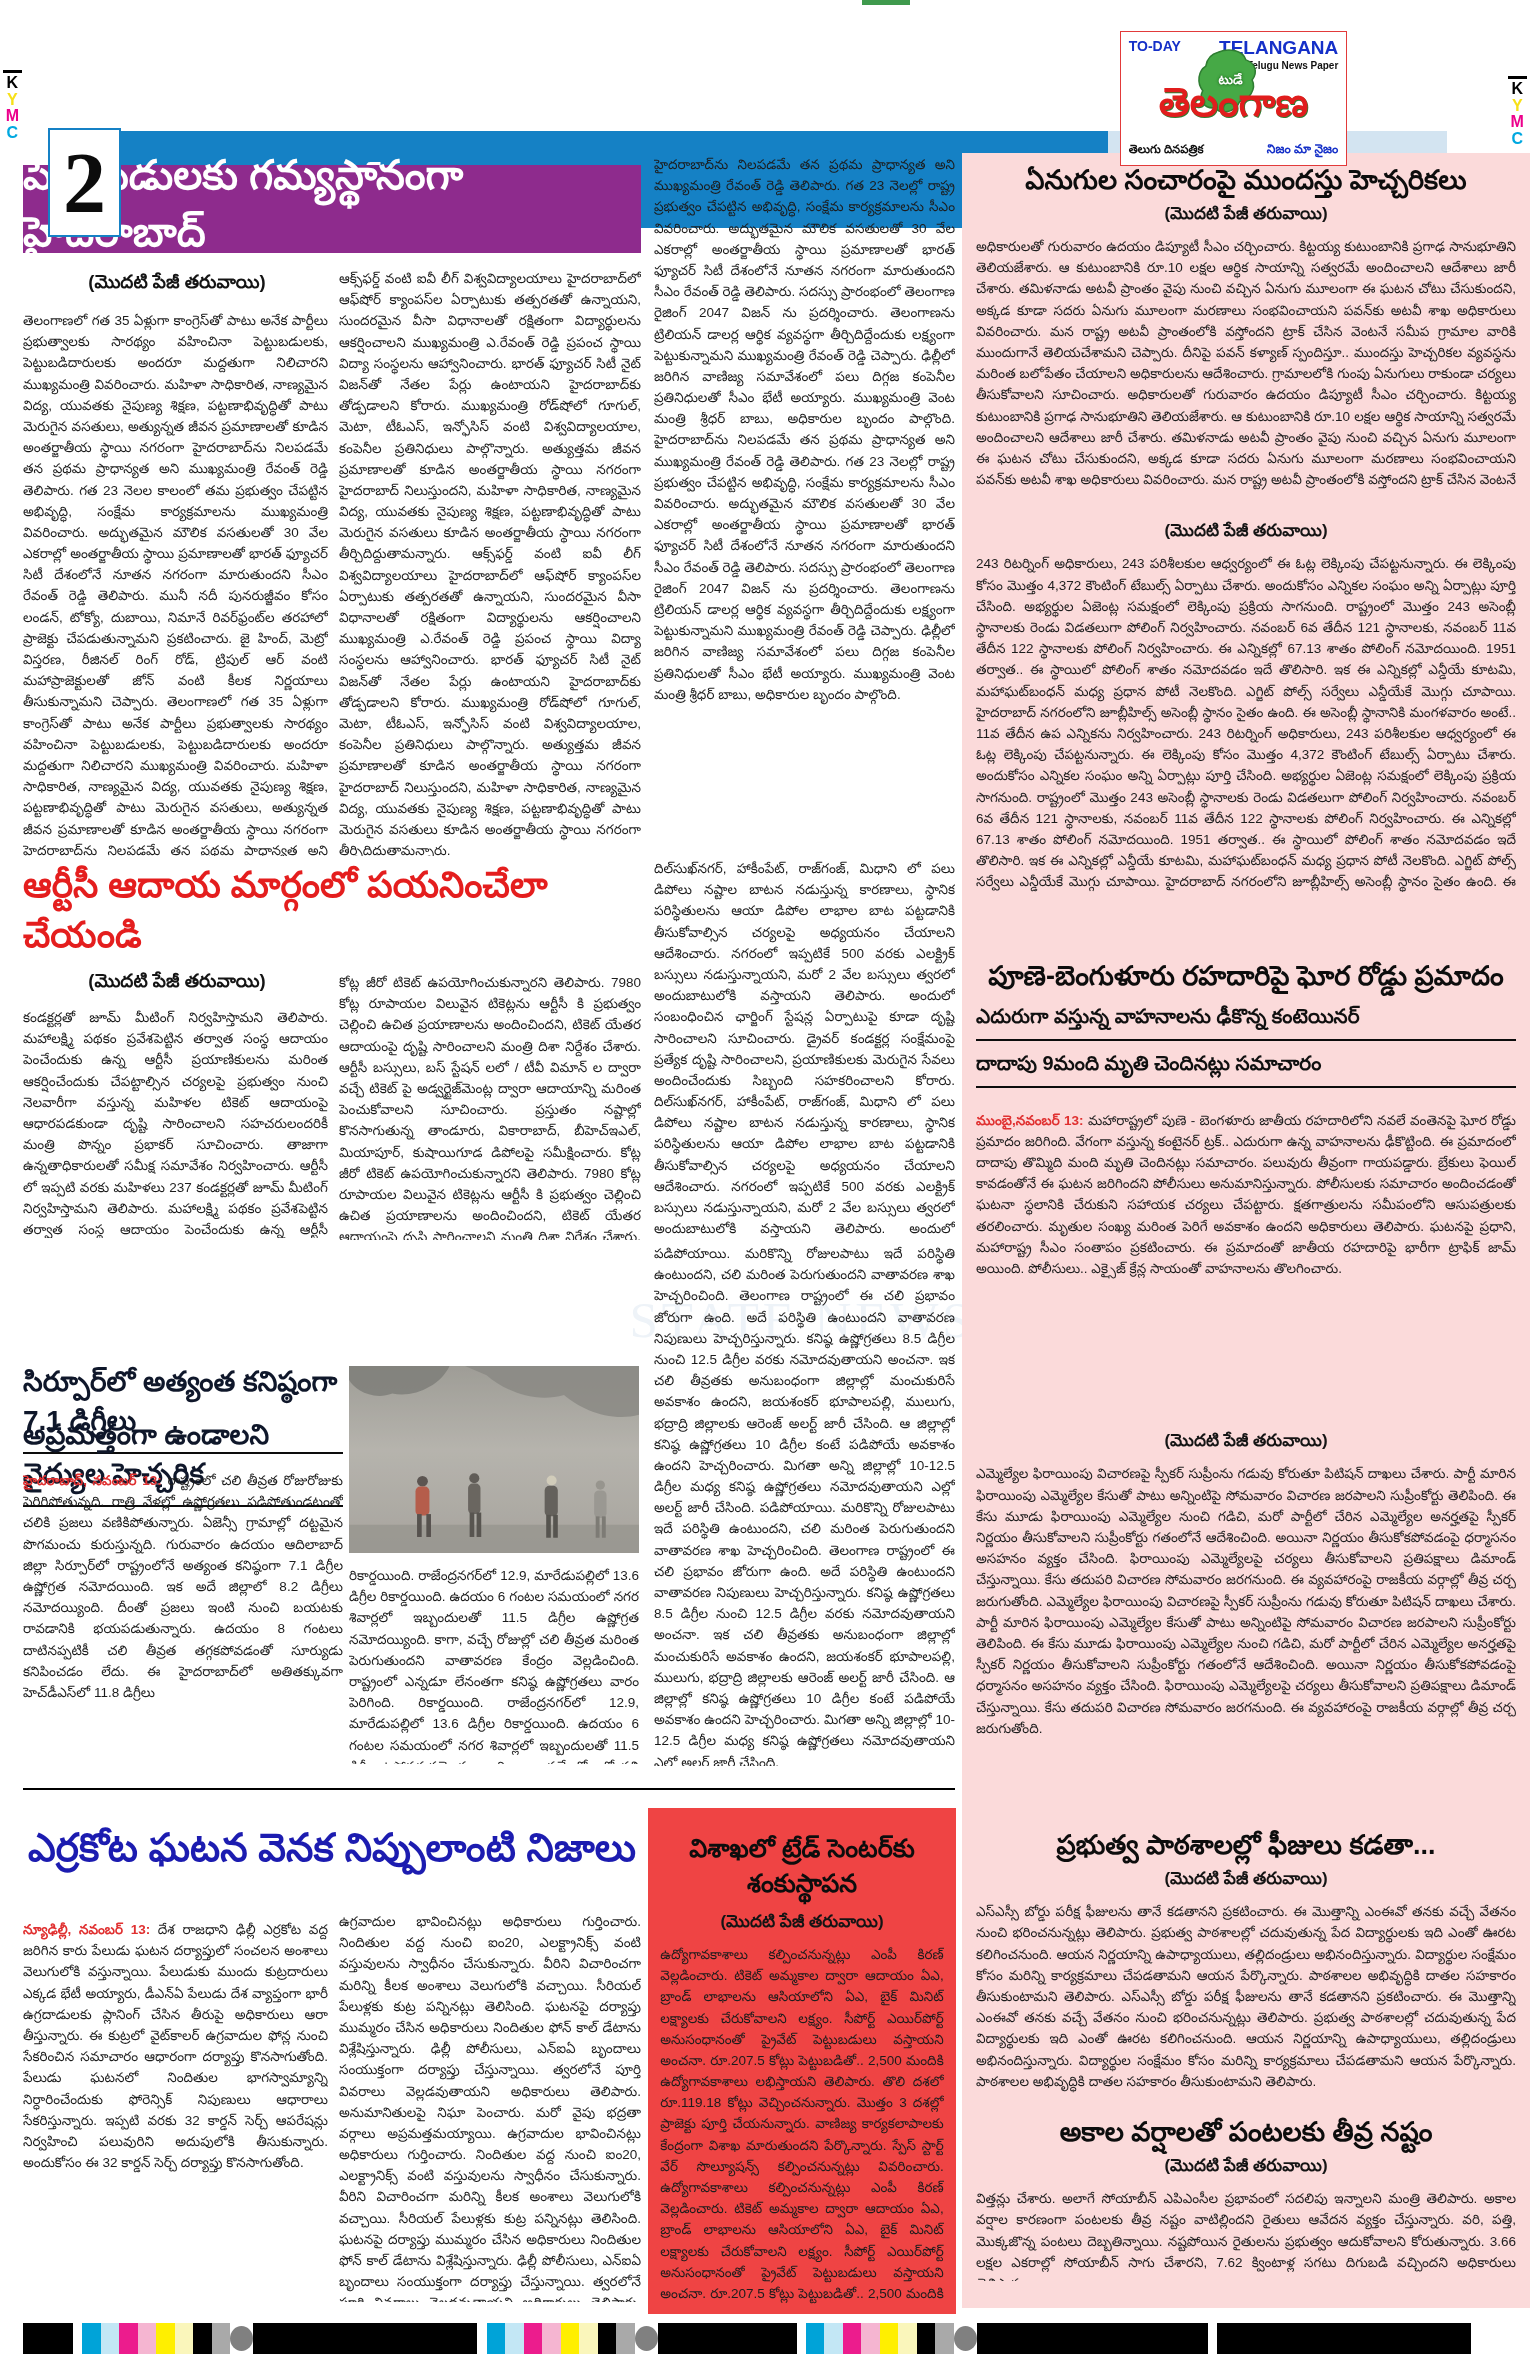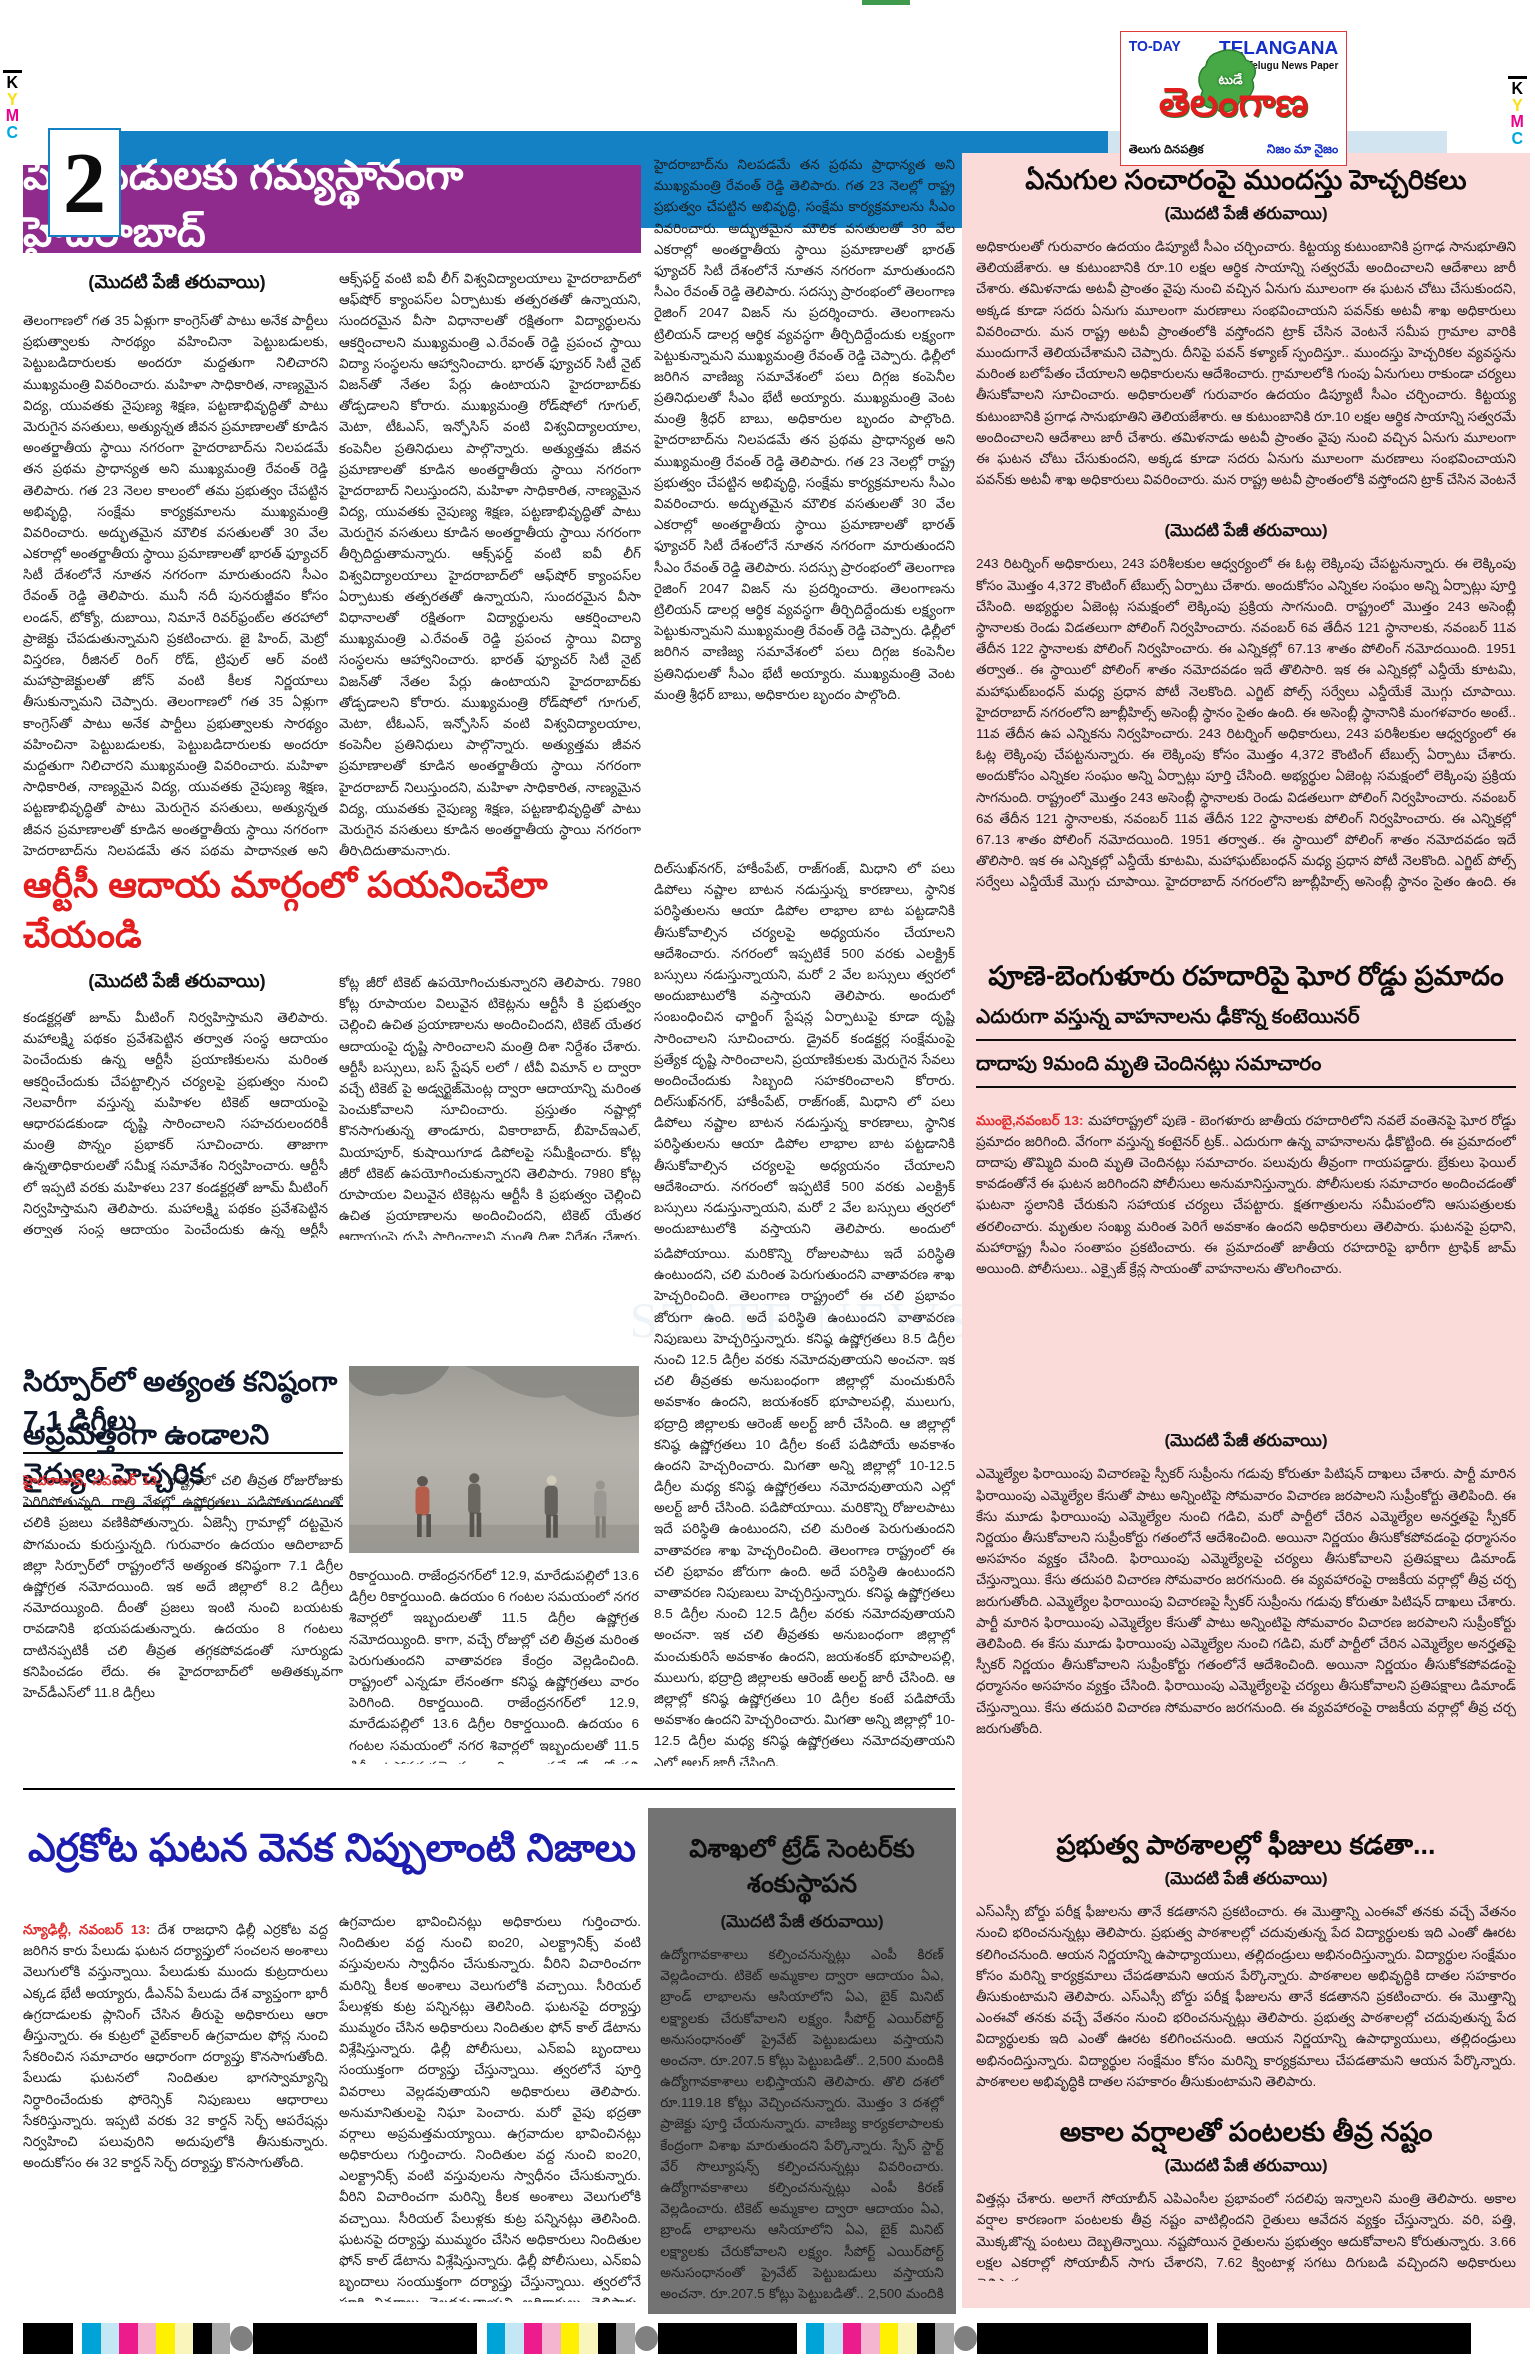--- a/index.html
+++ b/index.html
@@ -51,21 +51,21 @@
 
   
   .pinkcol{background:#fbdada;}
   .pink-art{position:absolute;left:14px;right:14px;overflow:hidden;}
   .pink-art .hl{font-weight:800;font-size:27px;color:#0d0d0d;text-align:center;line-height:1.25;}
   .pink-art .cont-label{margin-top:6.2px;font-size:17px;}
   .pink-art .bodytxt{margin-top:9.3px;}
   .pink-sub{font-weight:800;font-size:20px;color:#101010;border-bottom:2.3px solid #0c0c0c;padding-bottom:6.2px;margin-top:10.8px;}
 
   
-  .yellowbox{background:#737373;overflow:hidden;}
+  .yellowbox{background:#ef4444;overflow:hidden;}
   .yellowbox .hl{font-weight:800;font-size:25.4px;color:#0d0d0d;text-align:center;margin-top:26px;}
   .yellowbox .cont-label{margin-top:7.7px;font-size:17px;}
   .yellowbox .bodytxt{margin:9.3px 12.3px 0 12.3px;}
 
   .photo-frame{overflow:hidden;}
 </style>
 </head>
 <body>
 
 <div class="page">

